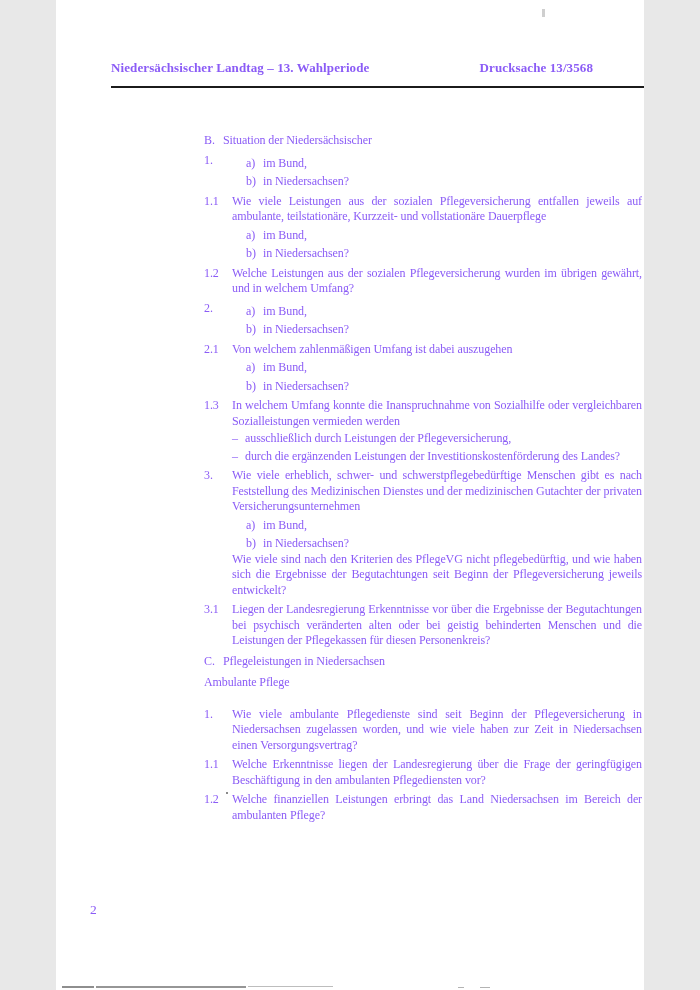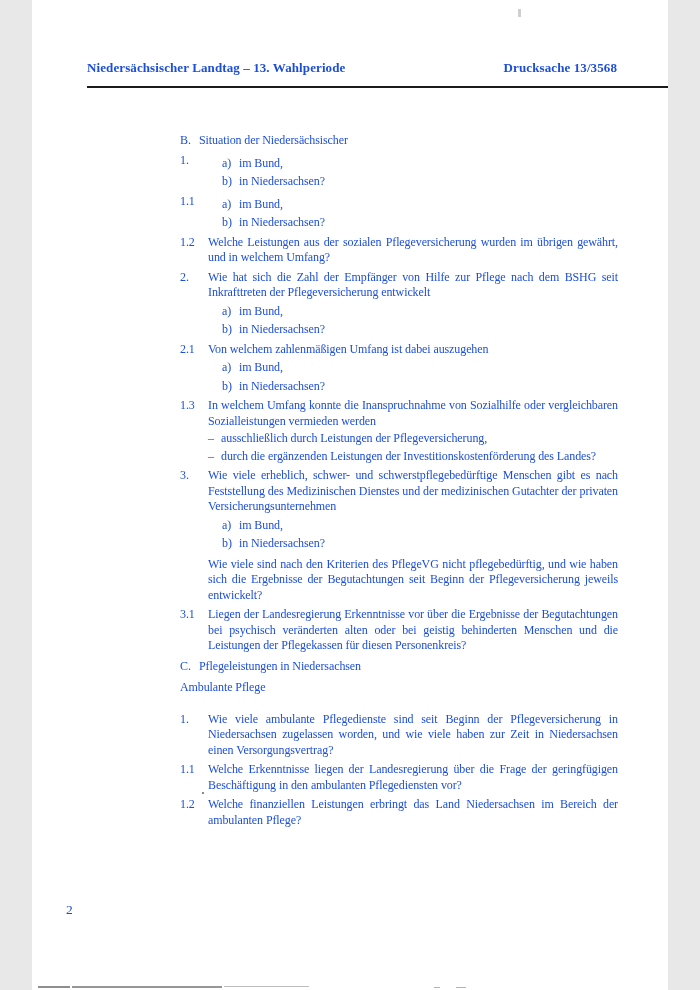--- a/index.html
+++ b/index.html
@@ -1,18 +1,18 @@
 <!DOCTYPE html>
 <html lang="de"><head>
 <meta charset="utf-8">
 <style>
   html,body{margin:0;padding:0;background:#e8e8e8;}
   .page{
-    width:636px;height:990px;position:relative;background:#ffffff;
-    font-family:"Liberation Serif","DejaVu Serif",serif;color:#1d4ed8;
+    width:588px;height:990px;position:relative;background:#ffffff;
+    font-family:"Liberation Serif","DejaVu Serif",serif;color:#8b5cf6;
     overflow:hidden;margin:0 auto;
   }
   .header{
     position:absolute;left:55px;right:51px;top:60px;
     display:flex;justify-content:space-between;
     font-weight:bold;font-size:13px;letter-spacing:.1px;white-space:nowrap;
   }
   .rule{position:absolute;left:55px;top:86px;width:594px;height:2px;background:#1b1b1b;}
   .content{
     position:absolute;left:148px;top:133px;width:438px;
@@ -21,21 +21,21 @@
   .heading{display:flex;margin-bottom:2px;}
   .sec-label{flex:0 0 19px;}
   .subtitle{margin:6px 0 16px 0;}
   .section + .section{margin-top:5px;}
   .item{display:flex;margin-top:4px;}
   .num{flex:0 0 28px;}
   .body{flex:1;min-width:0;}
   .para{text-align:justify;}
   .para + .para{margin-top:0;}
   .subs{margin-top:2px;}
-  .subs + .para{margin-top:5px;}
+  .subs + .para{}
   .sub{display:flex;margin-left:14px;margin-top:3px;}
   .letter{flex:0 0 17px;}
   .dash{display:flex;margin-top:2px;}
   .dchar{flex:0 0 13px;}
   .page-num{position:absolute;left:34px;top:902px;font-size:13.5px;}
   .art{position:absolute;}
   .a1{left:6px;top:986px;width:32px;height:2px;background:#8e8e8e;}
   .a2{left:40px;top:986px;width:150px;height:2px;background:#969696;}
   .a3{left:192px;top:986px;width:85px;height:1px;background:#bdbdbd;}
   .a4{left:402px;top:987px;width:6px;height:1px;background:#b3b3b3;}
@@ -73,20 +73,21 @@
               <div class="sub">
                 <span class="letter">b)</span>
                 <span class="stext">in Niedersachsen?</span>
               </div>
             </div>
           </div>
         </div>
         <div class="item">
           <span class="num">1.1</span>
           <div class="body">
+            <div class="para">Wie viele Leistungen aus der sozialen Pflegeversicherung entfallen jeweils auf ambulante, teilstationäre, Kurzzeit- und vollstationäre Dauerpflege</div>
             <div class="subs">
               <div class="sub">
                 <span class="letter">a)</span>
                 <span class="stext">im Bund,</span>
               </div>
               <div class="sub">
                 <span class="letter">b)</span>
                 <span class="stext">in Niedersachsen?</span>
               </div>
             </div>
@@ -94,21 +95,20 @@
         </div>
         <div class="item">
           <span class="num">1.2</span>
           <div class="body">
             <div class="para">Welche Leistungen aus der sozialen Pflegeversicherung wurden im übrigen gewährt, und in welchem Umfang?</div>
           </div>
         </div>
         <div class="item">
           <span class="num">2.</span>
           <div class="body">
-            <div class="para">Wie hat sich die Zahl der Empfänger von Hilfe zur Pflege nach dem BSHG seit Inkrafttreten der Pflegeversicherung entwickelt</div>
             <div class="subs">
               <div class="sub">
                 <span class="letter">a)</span>
                 <span class="stext">im Bund,</span>
               </div>
               <div class="sub">
                 <span class="letter">b)</span>
                 <span class="stext">in Niedersachsen?</span>
               </div>
             </div>

